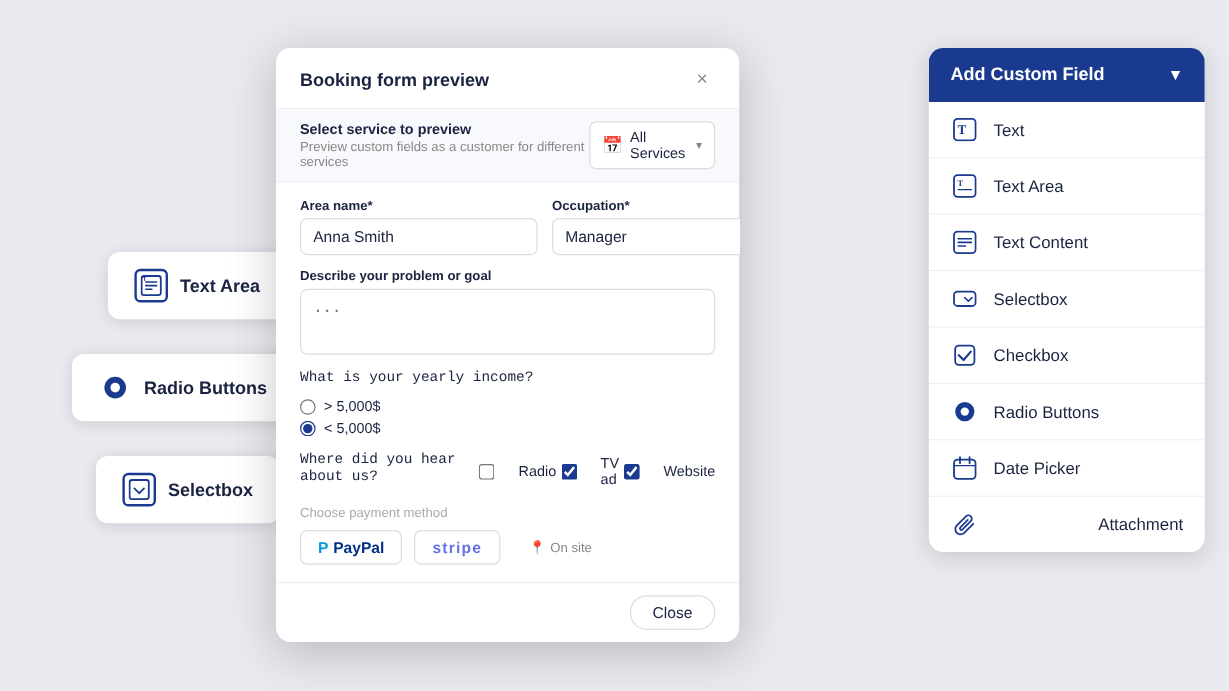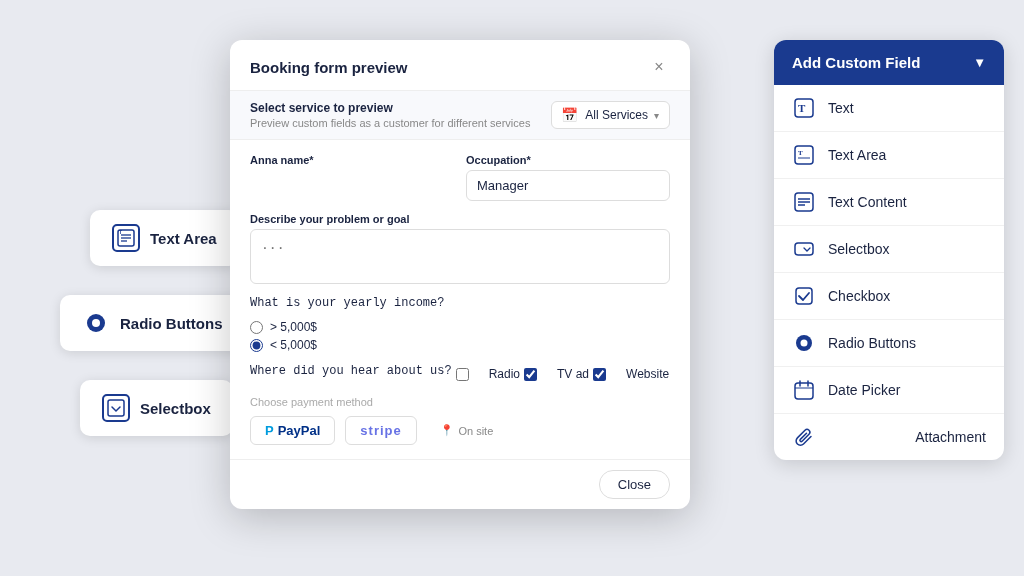--- a/index.html
+++ b/index.html
@@ -62,21 +62,21 @@
       top: 380px;
       left: 80px;
       z-index: 1;
     }
 
     
     .modal-overlay {
       position: absolute;
       top: 40px;
       left: 230px;
-      width: 460px;
+      width: 386px;
       background: #fff;
       border-radius: 12px;
       box-shadow: 0 8px 40px rgba(0,0,0,0.22);
       z-index: 10;
       overflow: hidden;
     }
     .modal-header {
       display: flex;
       align-items: center;
       justify-content: space-between;
@@ -344,21 +344,22 @@
     <div class="service-dropdown">
       <span class="dd-icon">📅</span>
       <span>All Services</span>
       <span class="dd-arrow">▾</span>
     </div>
   </div>
 
   <div class="modal-body">
     <div class="form-row">
       <div class="form-group">
-        <label class="form-label">Anna name*</label>
+        <label class="form-label">Area name*</label>
+        <input type="text" class="form-input" value="Anna Smith" style="">
       </div>
       <div class="form-group">
         <label class="form-label">Occupation*</label>
         <input type="text" class="form-input" value="Manager" style="">
       </div>
     </div>
 
     <div class="form-group" style="margin-bottom:12px;">
       <label class="form-label">Describe your problem or goal</label>
       <textarea class="form-textarea" placeholder="..." style=""></textarea>

